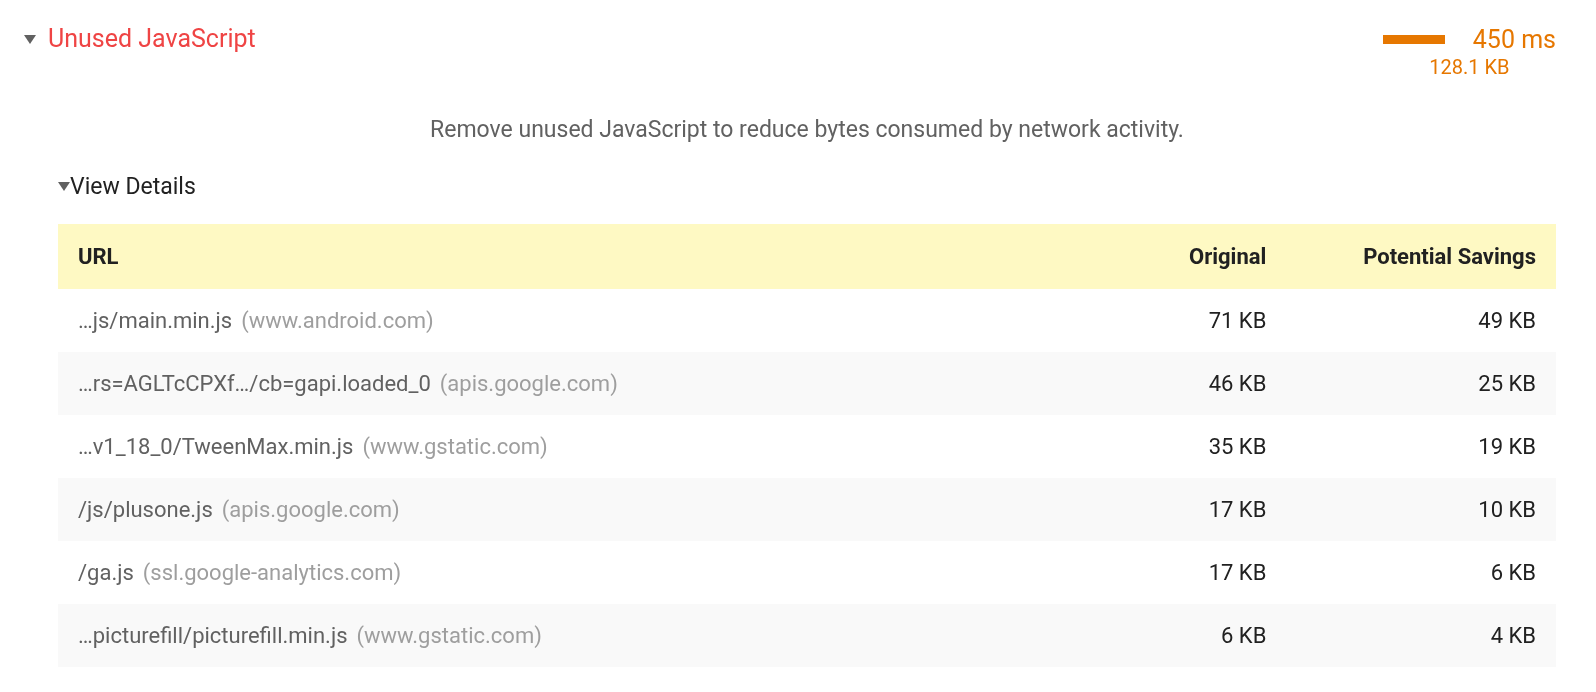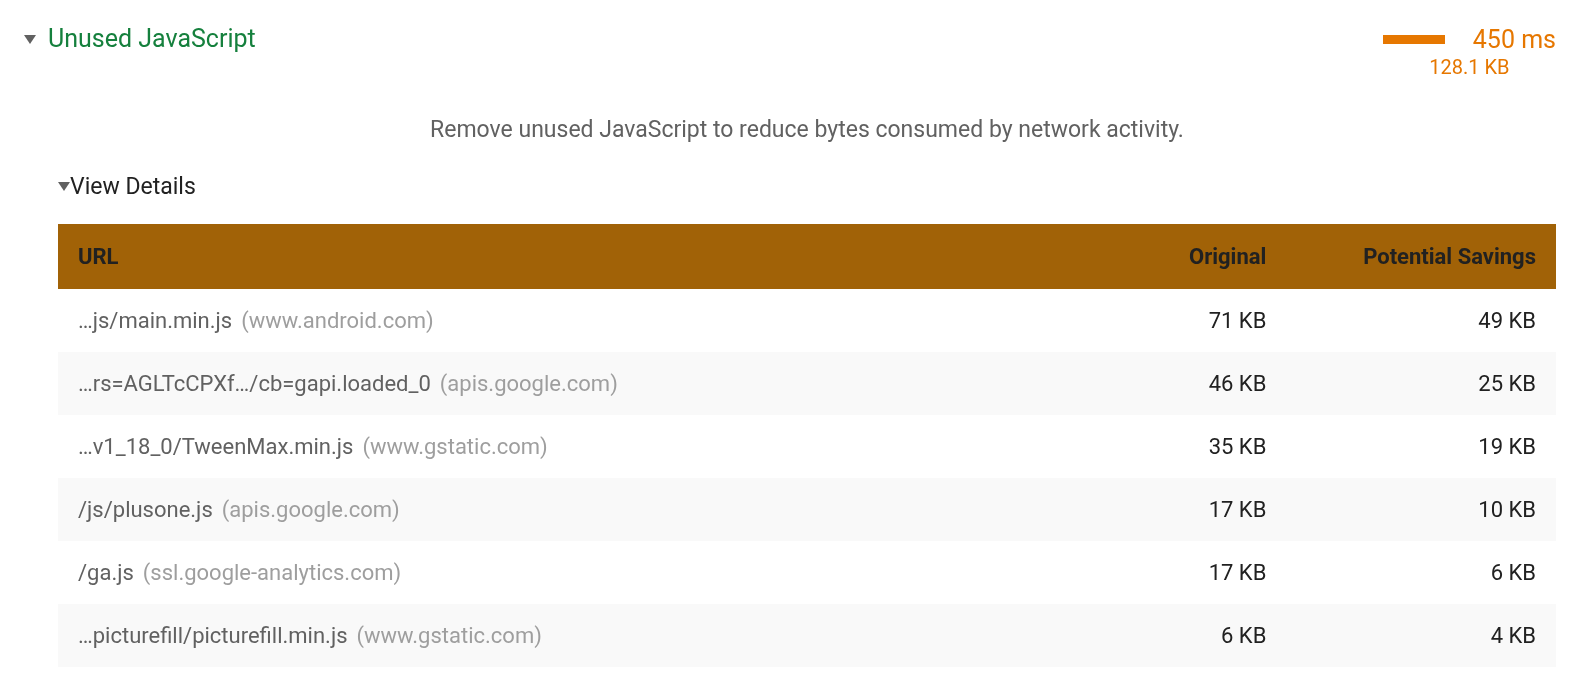--- a/index.html
+++ b/index.html
@@ -31,21 +31,21 @@
     }
     .audit-title-row {
       flex: 1;
       display: flex;
       align-items: flex-start;
       justify-content: space-between;
     }
     .audit-title {
       font-size: 25px;
       font-weight: 400;
-      color: #15803d;
+      color: #ef4444;
     }
     .metric-block {
       display: flex;
       flex-direction: column;
       align-items: center;
       gap: 2px;
       padding-top: 2px;
     }
     .metric-top {
       display: flex;
@@ -89,21 +89,21 @@
     .details-toggle-label {
       font-size: 23px;
       font-weight: 400;
       color: #212121;
     }
     .data-table {
       width: 100%;
       border-collapse: collapse;
     }
     .table-header {
-      background: #a16207;
+      background: #fef9c3;
     }
     .table-header th {
       text-align: left;
       font-size: 22px;
       font-weight: 700;
       color: #212121;
       padding: 20px 20px;
     }
     .table-header th.col-url {
       width: 64%;

